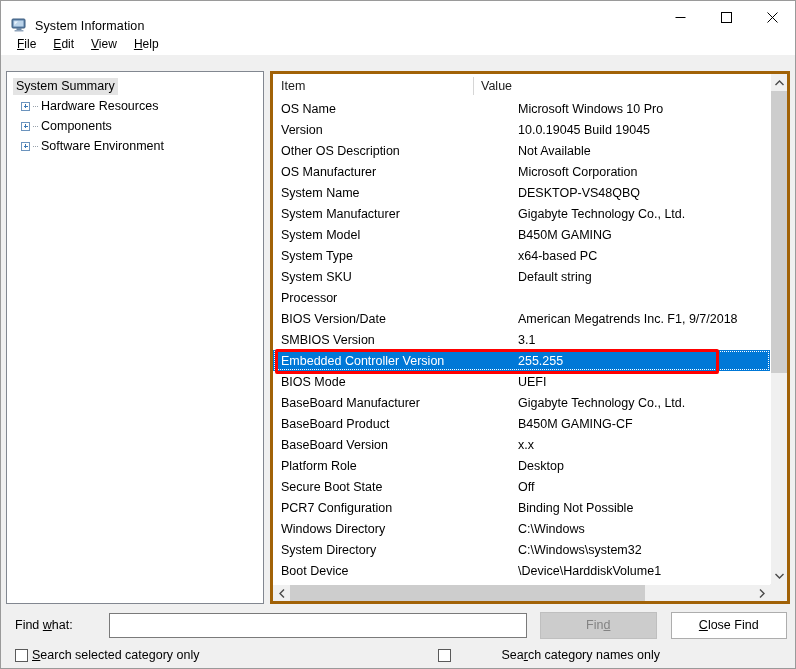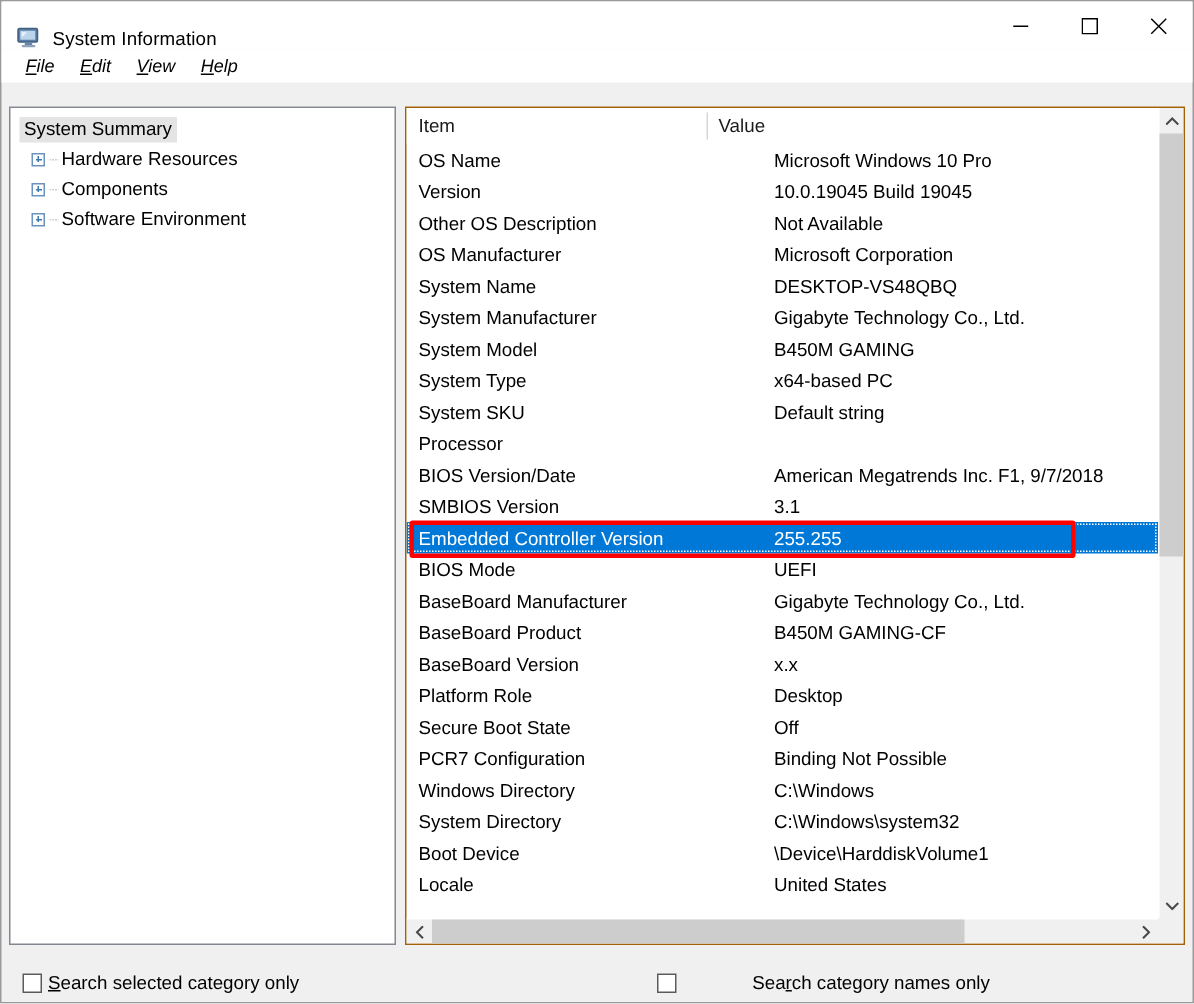--- a/index.html
+++ b/index.html
@@ -65,21 +65,20 @@
   }
 
   
   .menubar {
     height: 22px;
     display: flex;
     align-items: center;
     padding-left: 8px;
     background: #ffffff;
     flex: none;
-    font-style: italic;
   }
   .menu-item {
     font-size: 12px;
     padding: 2px 9px 2px 8px;
     color: #000;
     white-space: nowrap;
   }
   .ul { text-decoration: underline; }
 
   
@@ -99,21 +98,21 @@
     padding-top: 4px;
     overflow: hidden;
   }
   .splitter {
     width: 6px;
     flex: none;
   }
   .list-pane {
     flex: 1;
     background: #ffffff;
-    border: 1px solid #a16207;
+    border: 3px solid #a16207;
     box-sizing: border-box;
     position: relative;
     display: flex;
     flex-direction: column;
     overflow: hidden;
   }
 
   
   .tree-row {
     display: flex;
@@ -550,20 +549,32 @@
               <path d="M1 0.5 L5 4.5 L1 8.5" fill="none" stroke="#4a4a4a" stroke-width="1.4"></path>
             </svg>
         </div>
       </div>
 
       <div class="corner-box"></div>
     </div>
   </div>
 
   <div class="findbar">
+    <div class="find-row">
+      <div class="find-label"><span>Find </span><span class="ul">w</span><span>hat:</span></div>
+      <input class="find-input" type="text" value="" style="">
+      <div class="btn btn-find">
+          <span>Fin</span>
+          <span class="ul">d</span>
+        </div>
+      <div class="btn btn-close">
+          <span class="ul">C</span>
+          <span>lose Find</span>
+        </div>
+    </div>
     <div class="check-row">
       <div class="cb-wrap">
         <span class="checkbox"></span>
         <span class="cb-label"><span class="ul">S</span><span>earch selected category only</span></span>
       </div>
       <div class="cb-wrap second">
         <span class="checkbox"></span>
         <span class="cb-label"><span>Sea</span><span class="ul">r</span><span>ch category names only</span></span>
       </div>
     </div>

